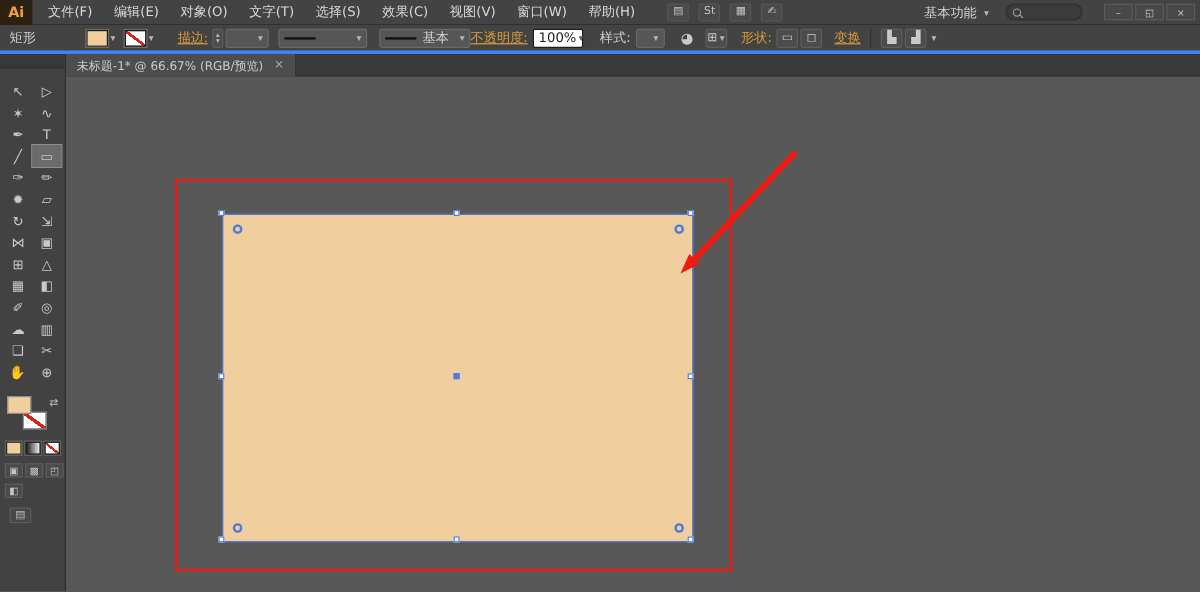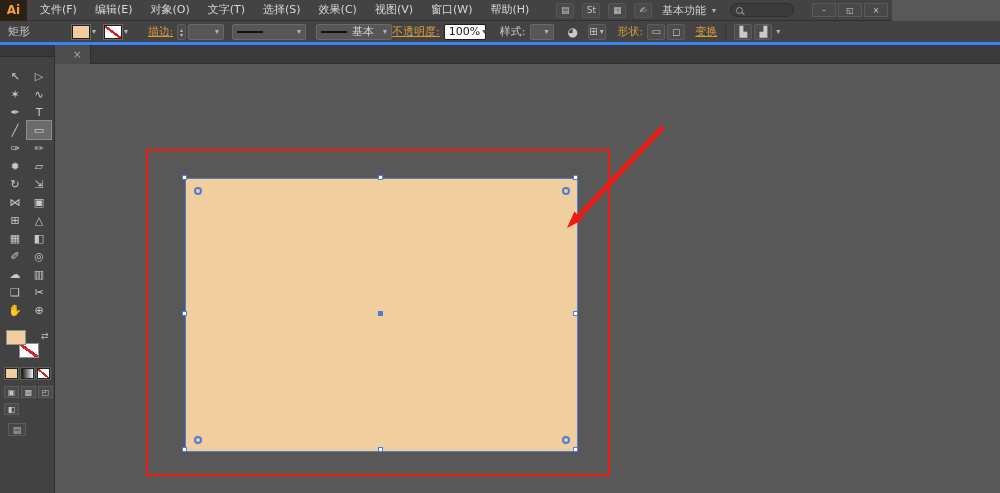--- a/index.html
+++ b/index.html
@@ -1,20 +1,20 @@
 <!DOCTYPE html>
 <html><head>
 <meta charset="utf-8">
 <style>
   * { box-sizing: border-box; margin: 0; padding: 0; }
   html,body { width:1000px; height:493px; overflow:hidden; }
   body { font-family:"DejaVu Sans", sans-serif; font-size:11px; color:#cfcfcf; background:#585858; position:relative; }
 
   
-  .titlebar { position:absolute; left:0; top:0; width:892px; height:21px; background:#434343; border-bottom:1px solid #303030; display:flex; align-items:center; }
+  .titlebar { position:absolute; left:0; top:0; width:1000px; height:21px; background:#434343; border-bottom:1px solid #303030; display:flex; align-items:center; }
   .logo { width:27px; height:21px; background:#2c2013; color:#f59f38; font-weight:bold; font-size:12px; display:flex; align-items:center; justify-content:center; }
   .menus { display:flex; margin-left:4px; }
   .menu { padding:0 9px; line-height:20px; color:#d8d8d8; cursor:default; }
   .tb-icons { display:flex; align-items:center; margin-left:18px; gap:8px; }
   .tb-icon { height:15px; min-width:18px; border:1px solid #565656; background:#4a4a4a; color:#c2c2c2; font-size:9px; display:flex; align-items:center; justify-content:center; padding:0 3px; border-radius:2px; }
   .spacer { flex:1; }
   .workspace { display:flex; align-items:center; gap:4px; margin-right:14px; color:#d0d0d0;justify-content:center; }
   .search { width:64px; height:14px; border:1px solid #2e2e2e; background:#3b3b3b; border-radius:7px; display:flex; align-items:center; padding:0 5px; margin-right:16px; }
   .mag { width:7px; height:7px; border:1px solid #9a9a9a; border-radius:50%; position:relative; flex:none; }
   .mag::after { content:""; position:absolute; width:4px; height:1px; background:#9a9a9a; transform:rotate(45deg); right:-3px; bottom:-1px; }
@@ -218,20 +218,21 @@
     <span class="mode">▩</span>
     <span class="mode">◰</span>
   </div>
 
   <div class="screen-btn">◧</div>
   <div class="panel-mini">▤</div>
 </div>
 
 <div class="tabbar">
   <div class="tab">
+    <span>未标题-1* @ 66.67% (RGB/预览)</span>
     <span class="tab-close">×</span>
   </div>
 </div>
 
 <div class="canvas">
 
   <div class="red-box"></div>
 
   <div class="art-rect">
 

